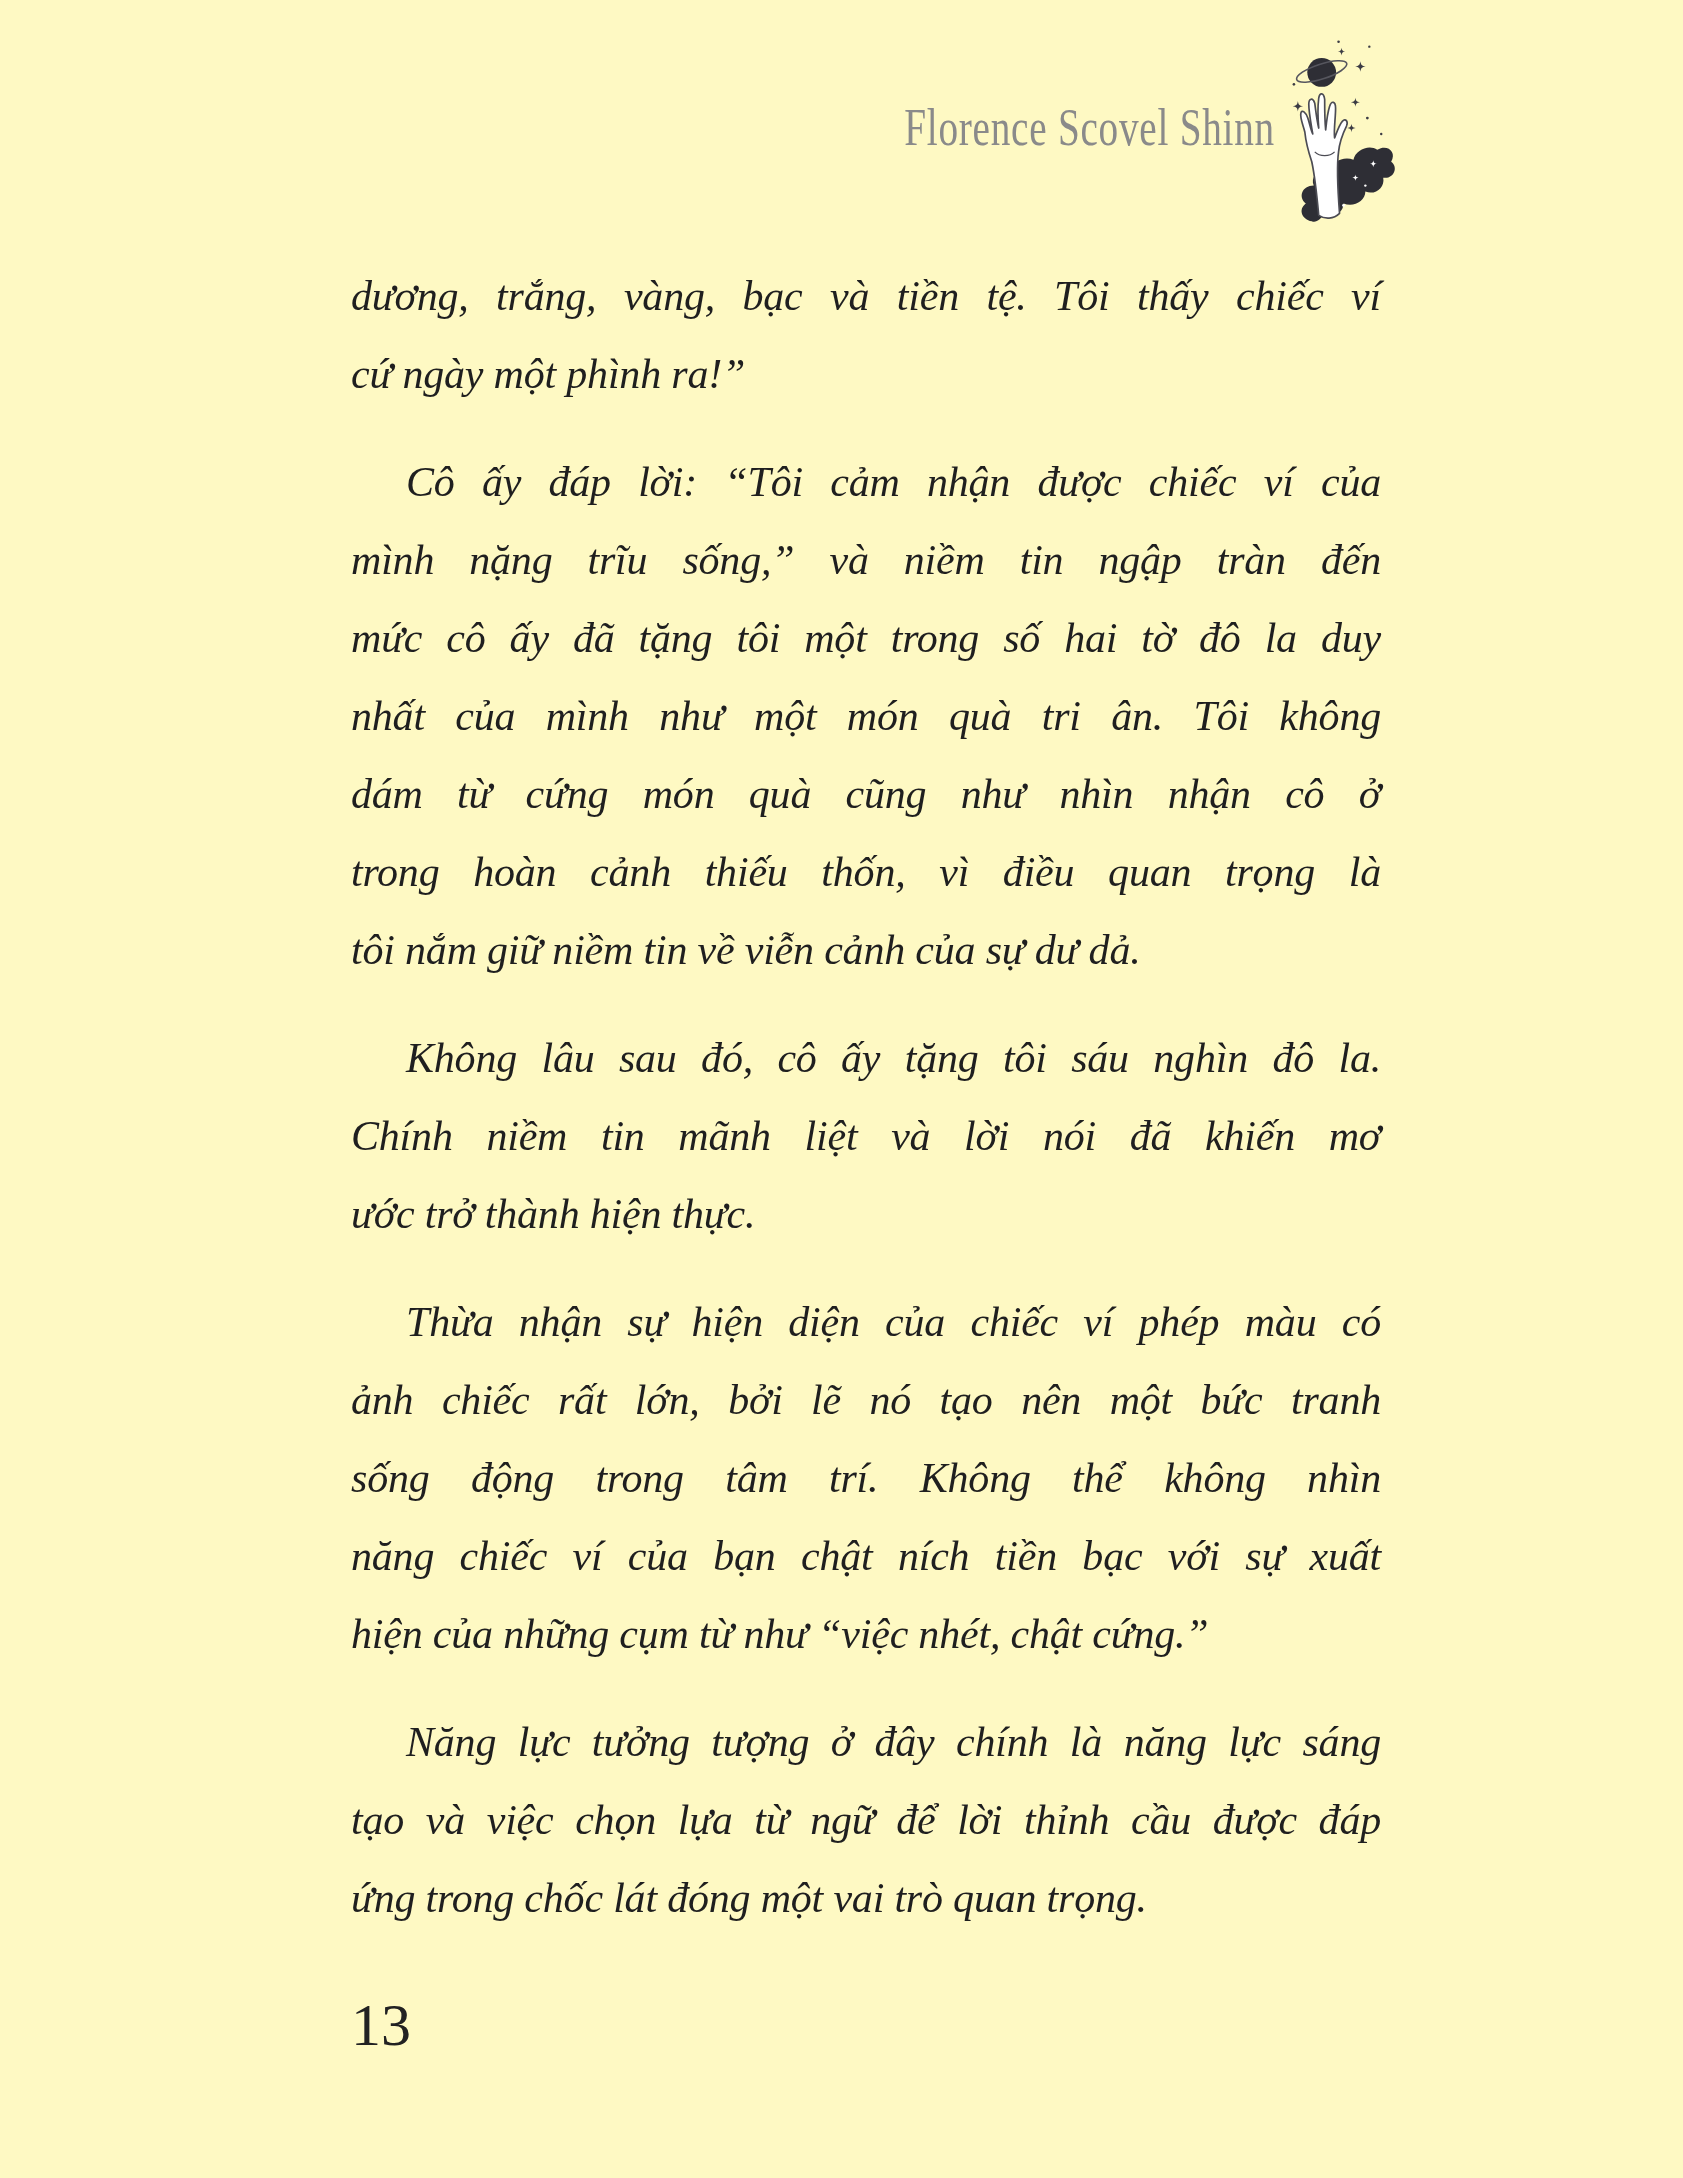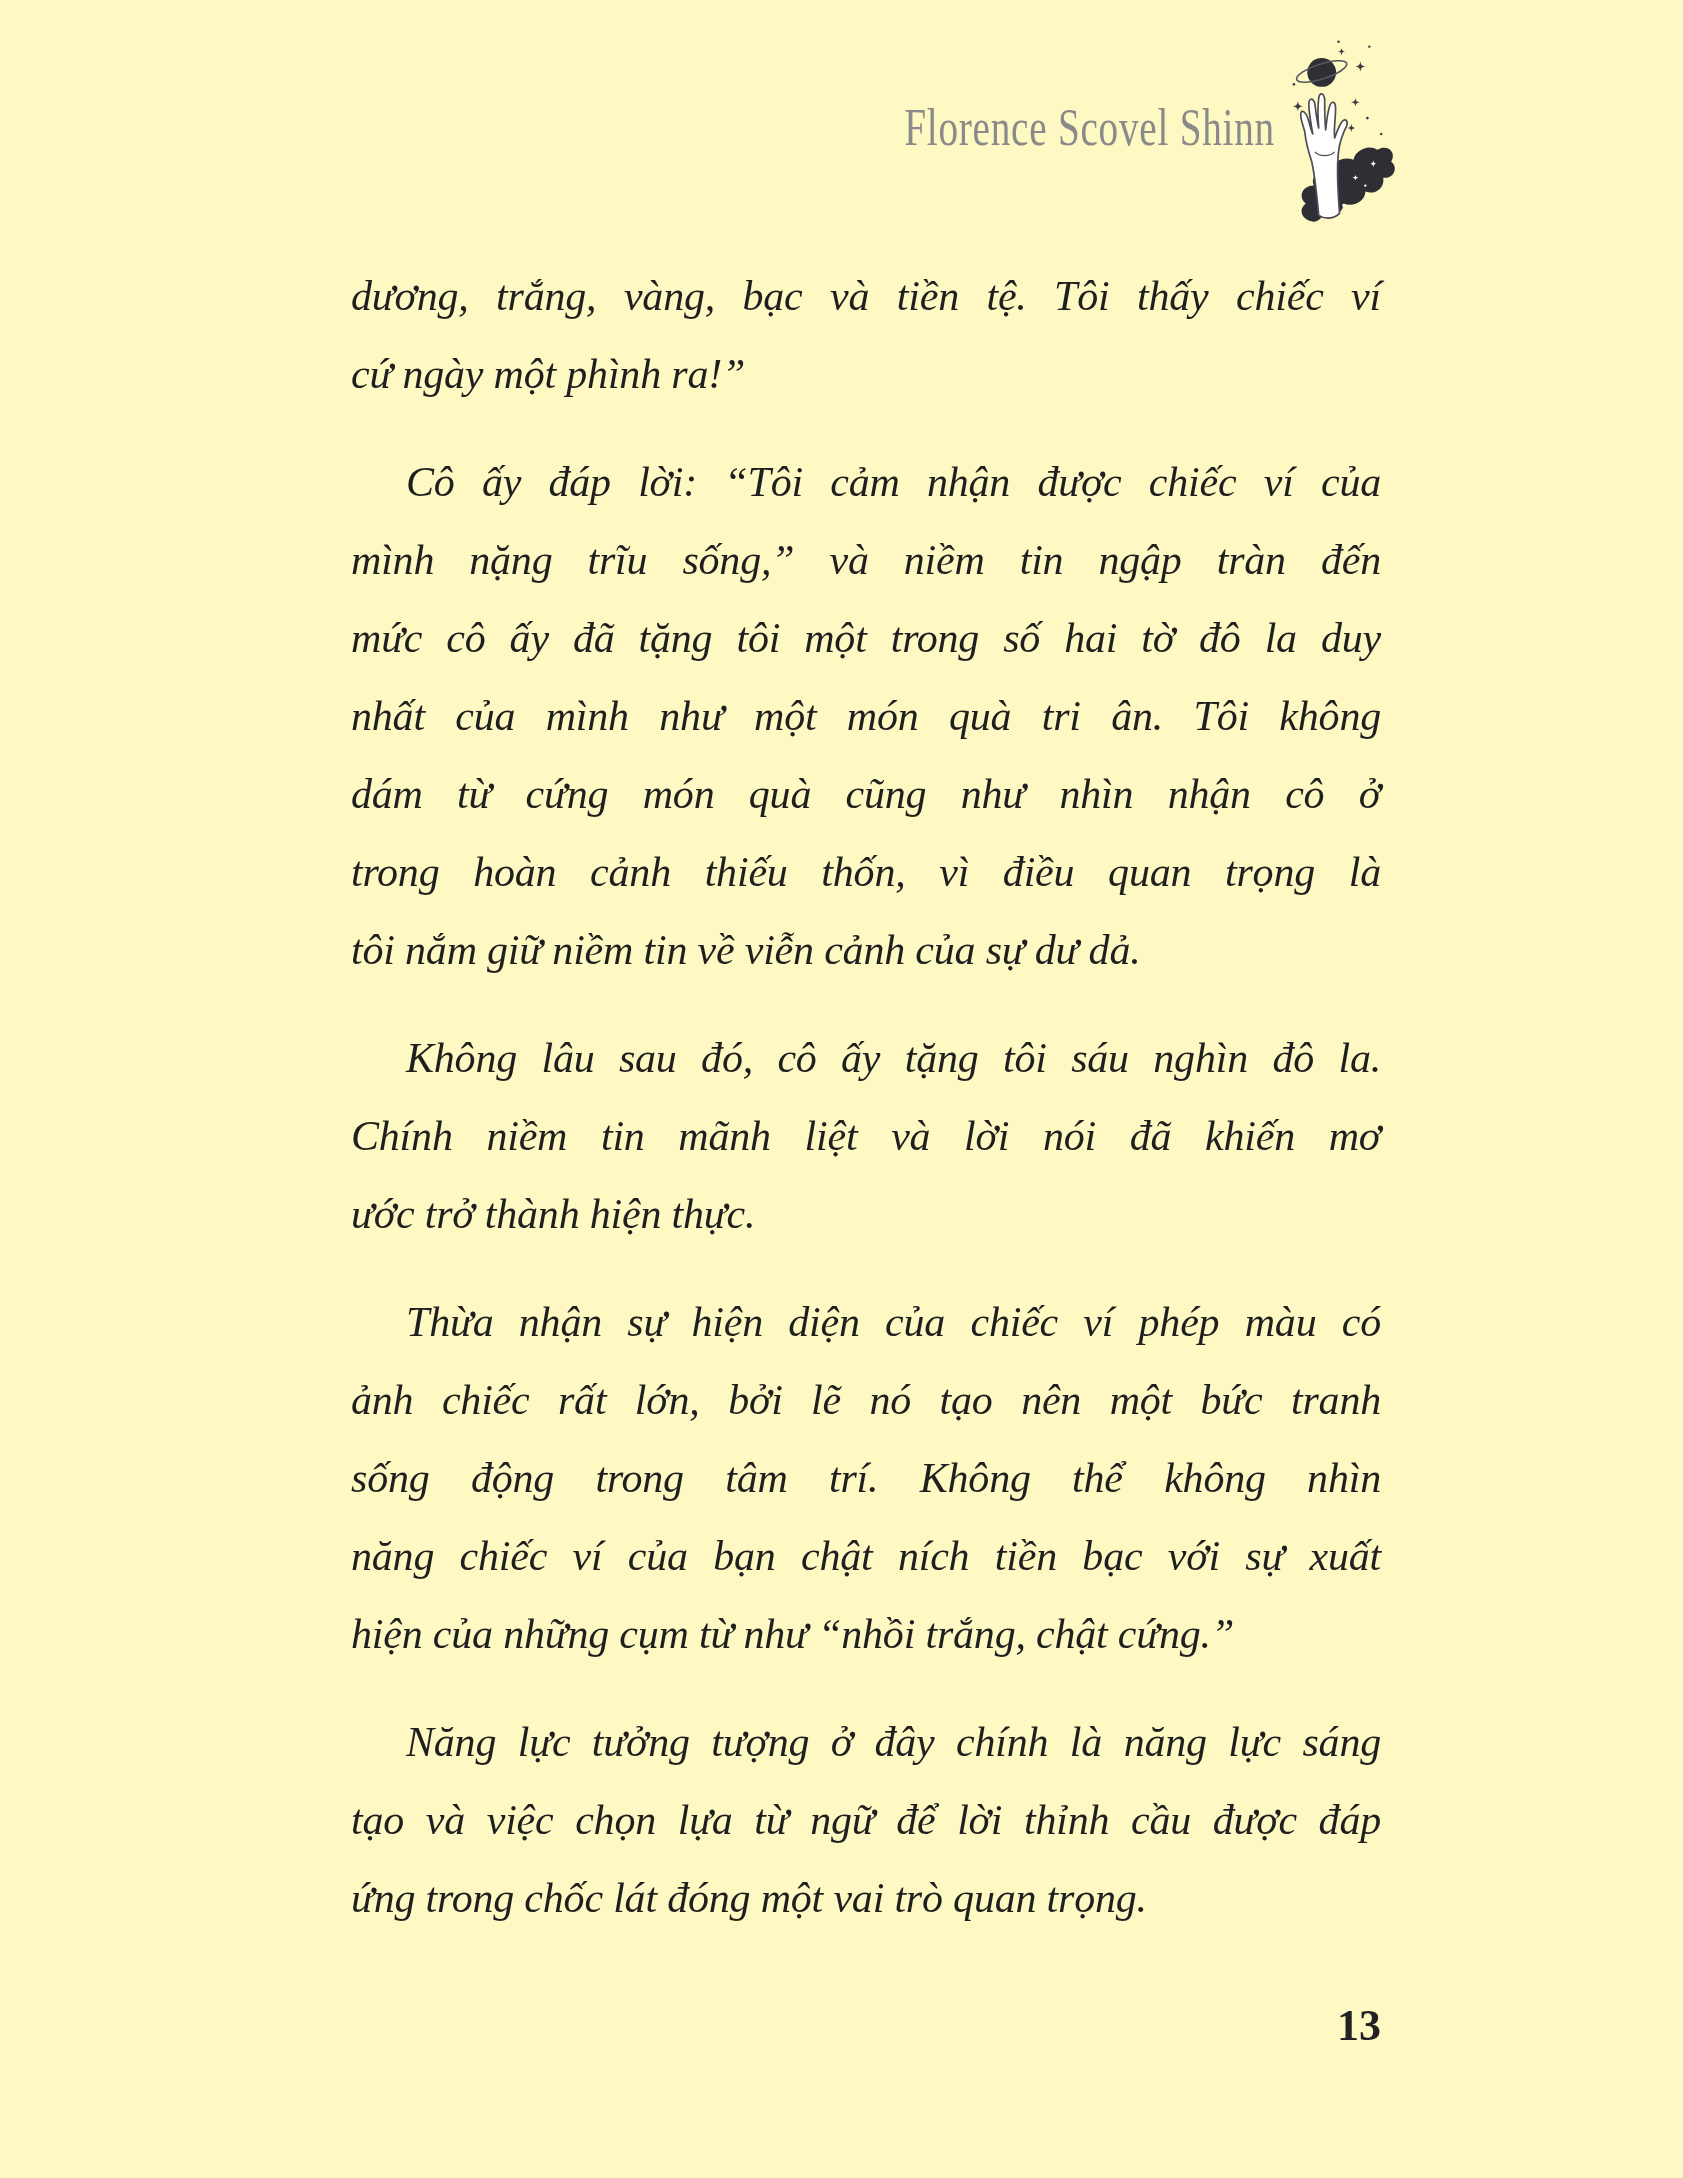--- a/index.html
+++ b/index.html
@@ -46,25 +46,24 @@
     text-align-last:justify;
     white-space:normal;
   }
   .line.last{text-align-last:left;}
   .line.first-indent{text-indent:55px;}
   
   .footer{
     position:absolute;
     left:351px;top:1996px;
     width:1030px;
-    text-align:right;
-    font-size:44px;
+    text-align:left;
+    font-size:60px;
     line-height:59px;
     color:#222222;
-    font-weight:bold;
   }
 </style>
 </head>
 <body>
 
 <div class="page">
 
   <div class="header-title">Florence Scovel Shinn</div>
 
   <svg class="illustration" viewBox="0 0 130 210" xmlns="http://www.w3.org/2000/svg">
@@ -162,21 +161,21 @@
       <div class="line first-indent">Không lâu sau đó, cô ấy tặng tôi sáu nghìn đô la.</div>
       <div class="line">Chính niềm tin mãnh liệt và lời nói đã khiến mơ</div>
       <div class="line last">ước trở thành hiện thực.</div>
     </div>
 
     <div class="para">
       <div class="line first-indent">Thừa nhận sự hiện diện của chiếc ví phép màu có</div>
       <div class="line">ảnh chiếc rất lớn, bởi lẽ nó tạo nên một bức tranh</div>
       <div class="line">sống động trong tâm trí. Không thể không nhìn</div>
       <div class="line">năng chiếc ví của bạn chật ních tiền bạc với sự xuất</div>
-      <div class="line last">hiện của những cụm từ như “nhồi trắng, chật cứng.”</div>
+      <div class="line last">hiện của những cụm từ như “việc nhét, chật cứng.”</div>
     </div>
 
     <div class="para">
       <div class="line first-indent">Năng lực tưởng tượng ở đây chính là năng lực sáng</div>
       <div class="line">tạo và việc chọn lựa từ ngữ để lời thỉnh cầu được đáp</div>
       <div class="line last">ứng trong chốc lát đóng một vai trò quan trọng.</div>
     </div>
 
   </div>
 

